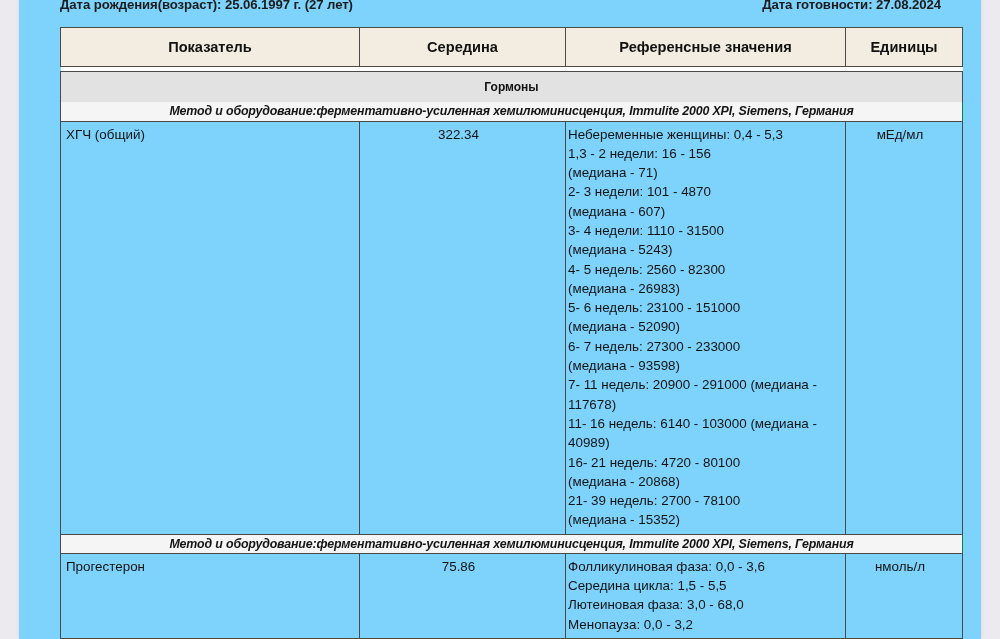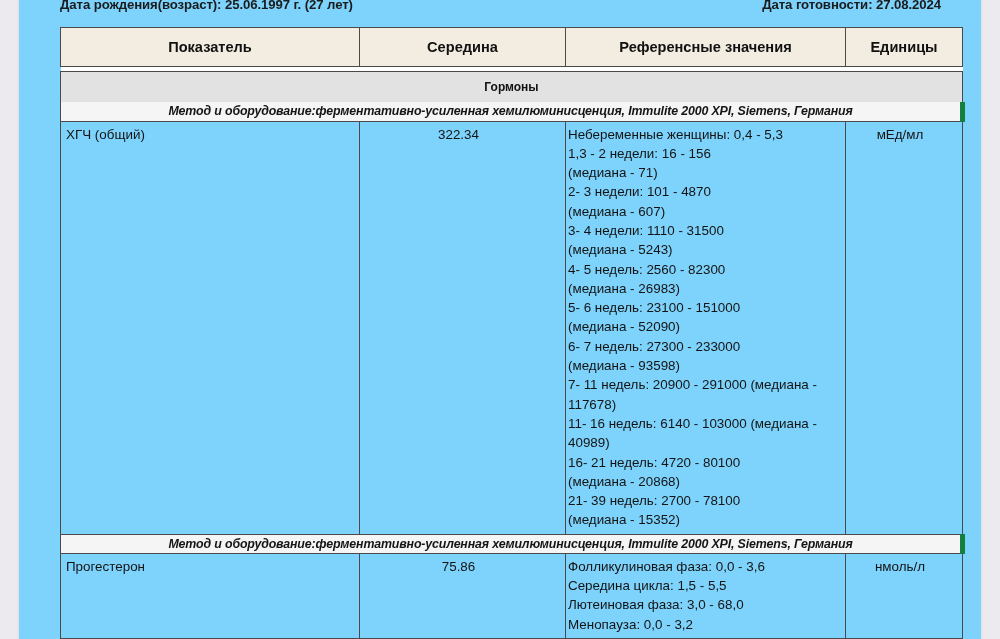--- a/index.html
+++ b/index.html
@@ -100,21 +100,21 @@
     font-size: 12px;
     font-weight: bold;
     color: #121212;
     padding: 8px;
   }
 
   
   .method-row td {
     background: #f5f5f5;
     border-left: 1px solid #4a4a4a;
-    border-right: 5px solid #15803d;
+    border-right: 1px solid #15803d;
     border-bottom: 1px solid #4a4a4a;
     height: 19px;
     text-align: center;
     vertical-align: middle;
     font-size: 12.4px;
     font-style: italic;
     font-weight: bold;
     color: #151515;
     padding: 0 4px;
     white-space: nowrap;

